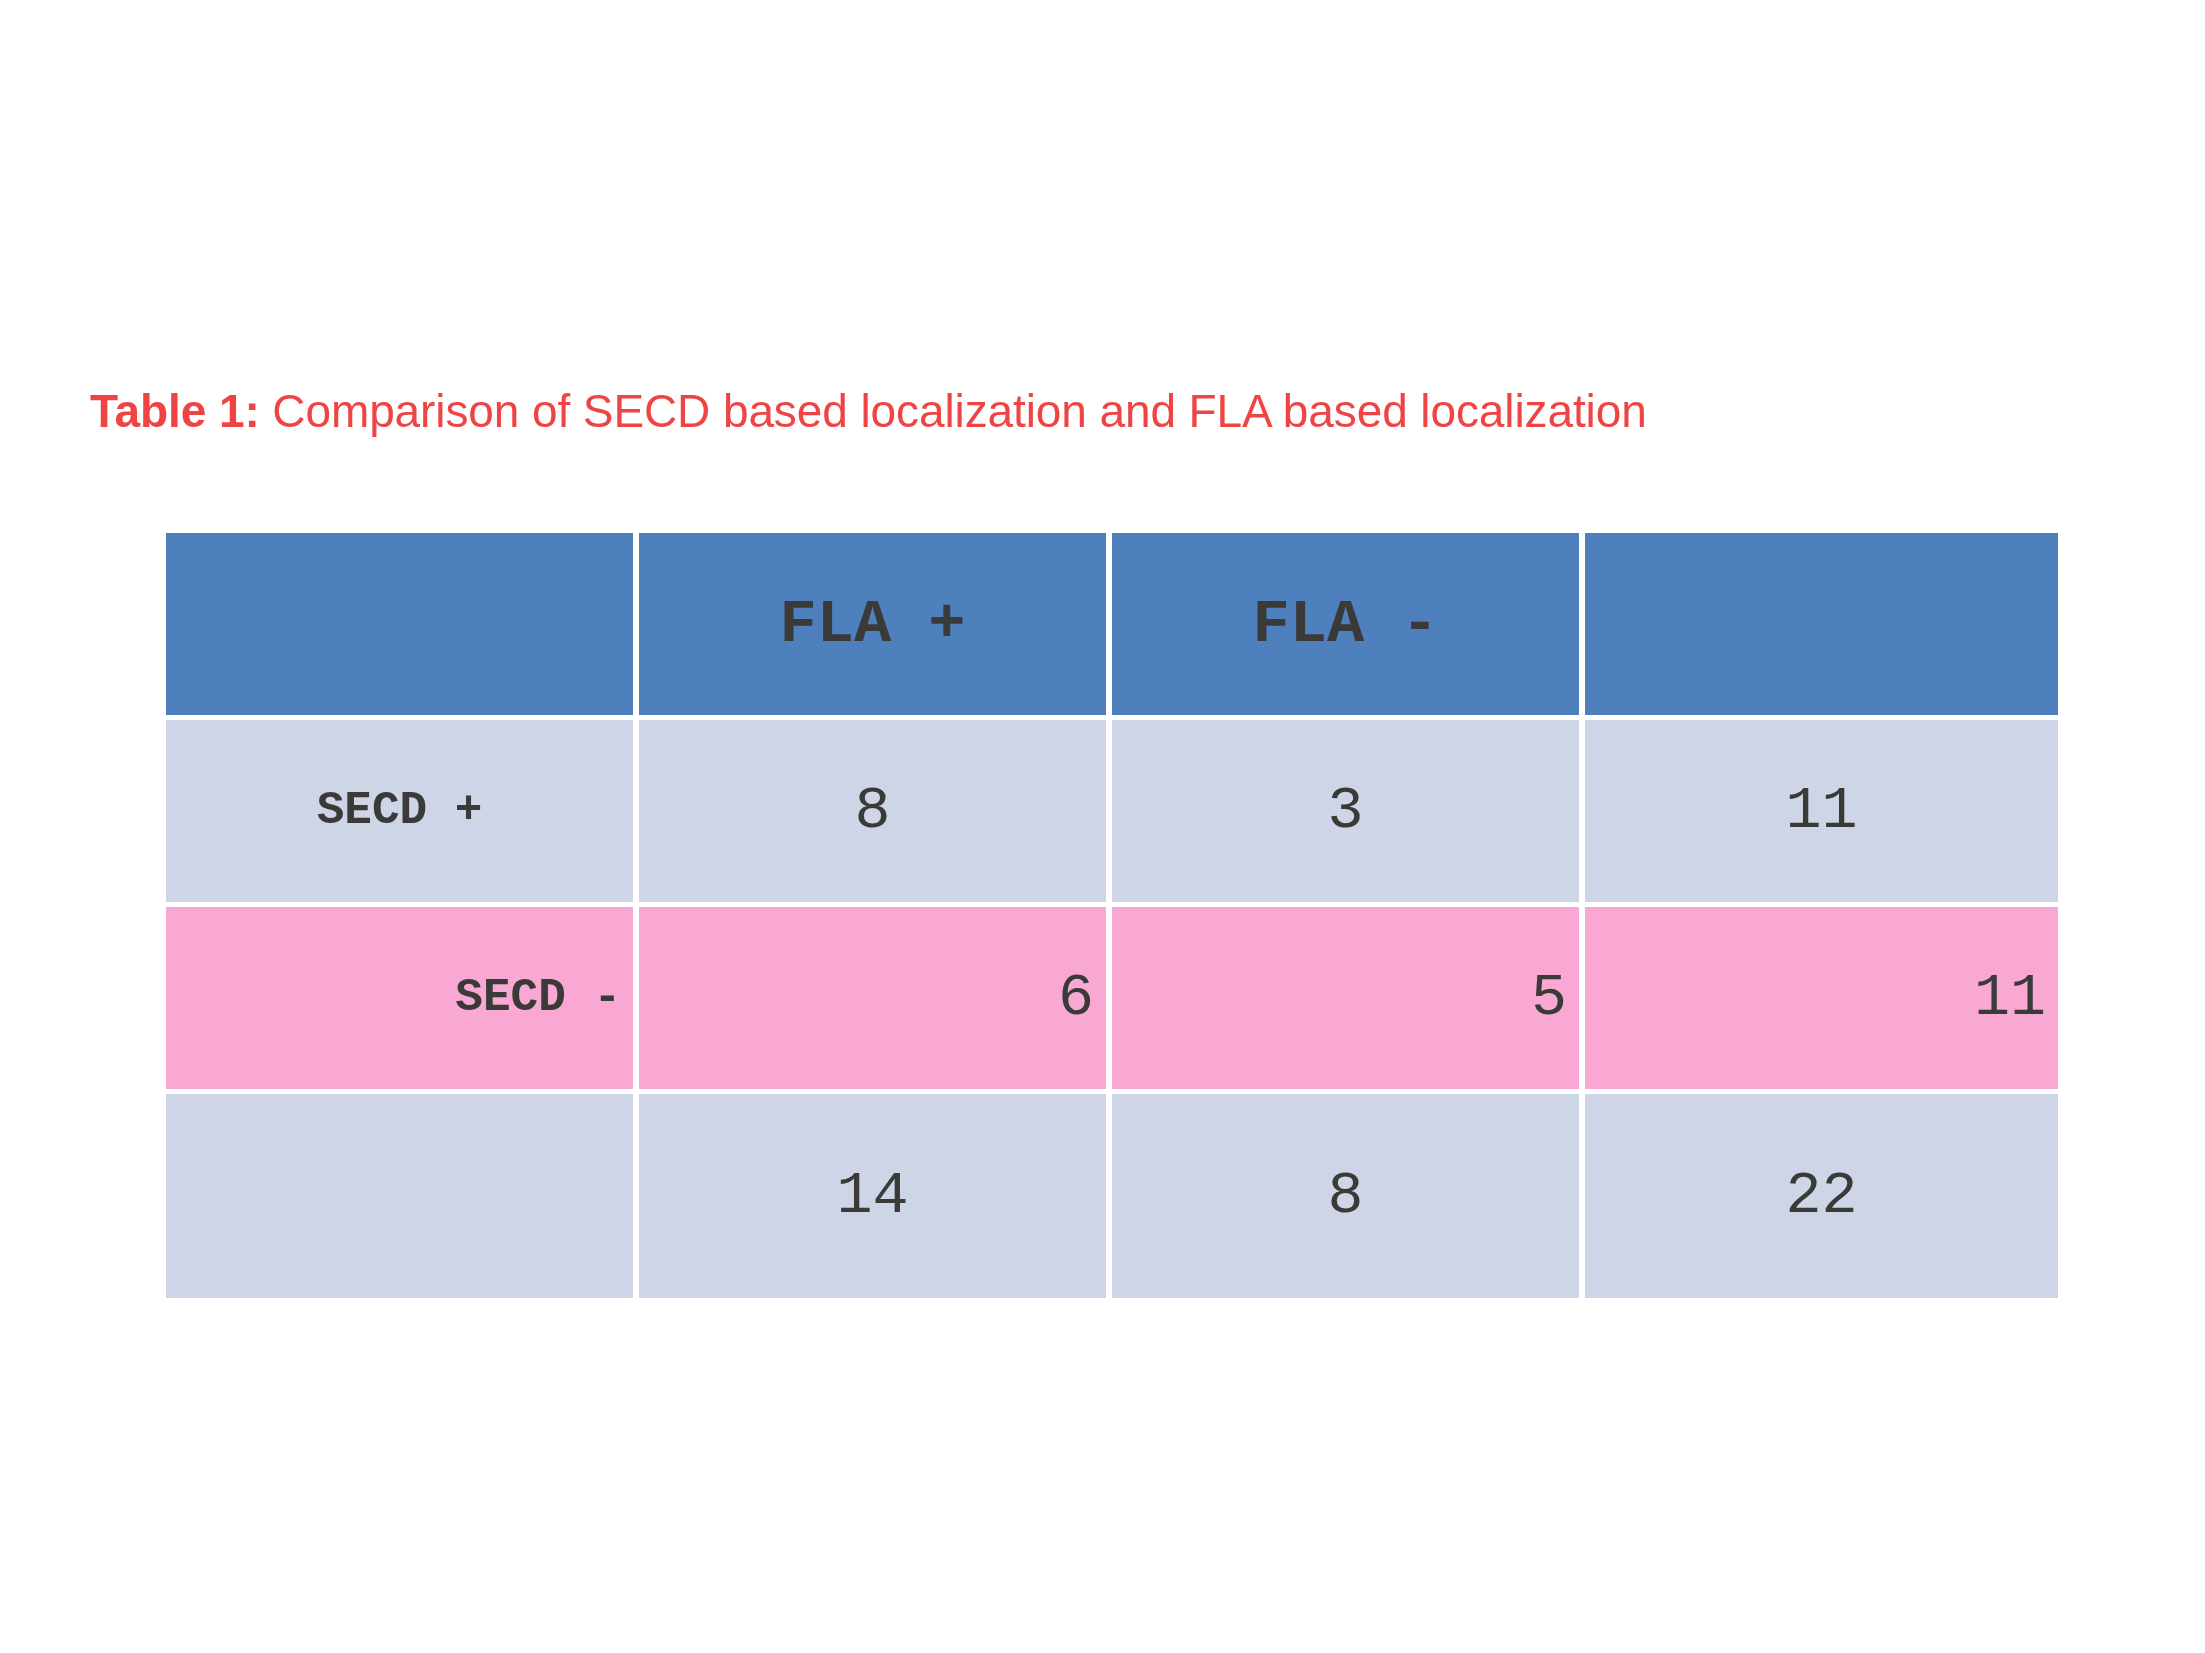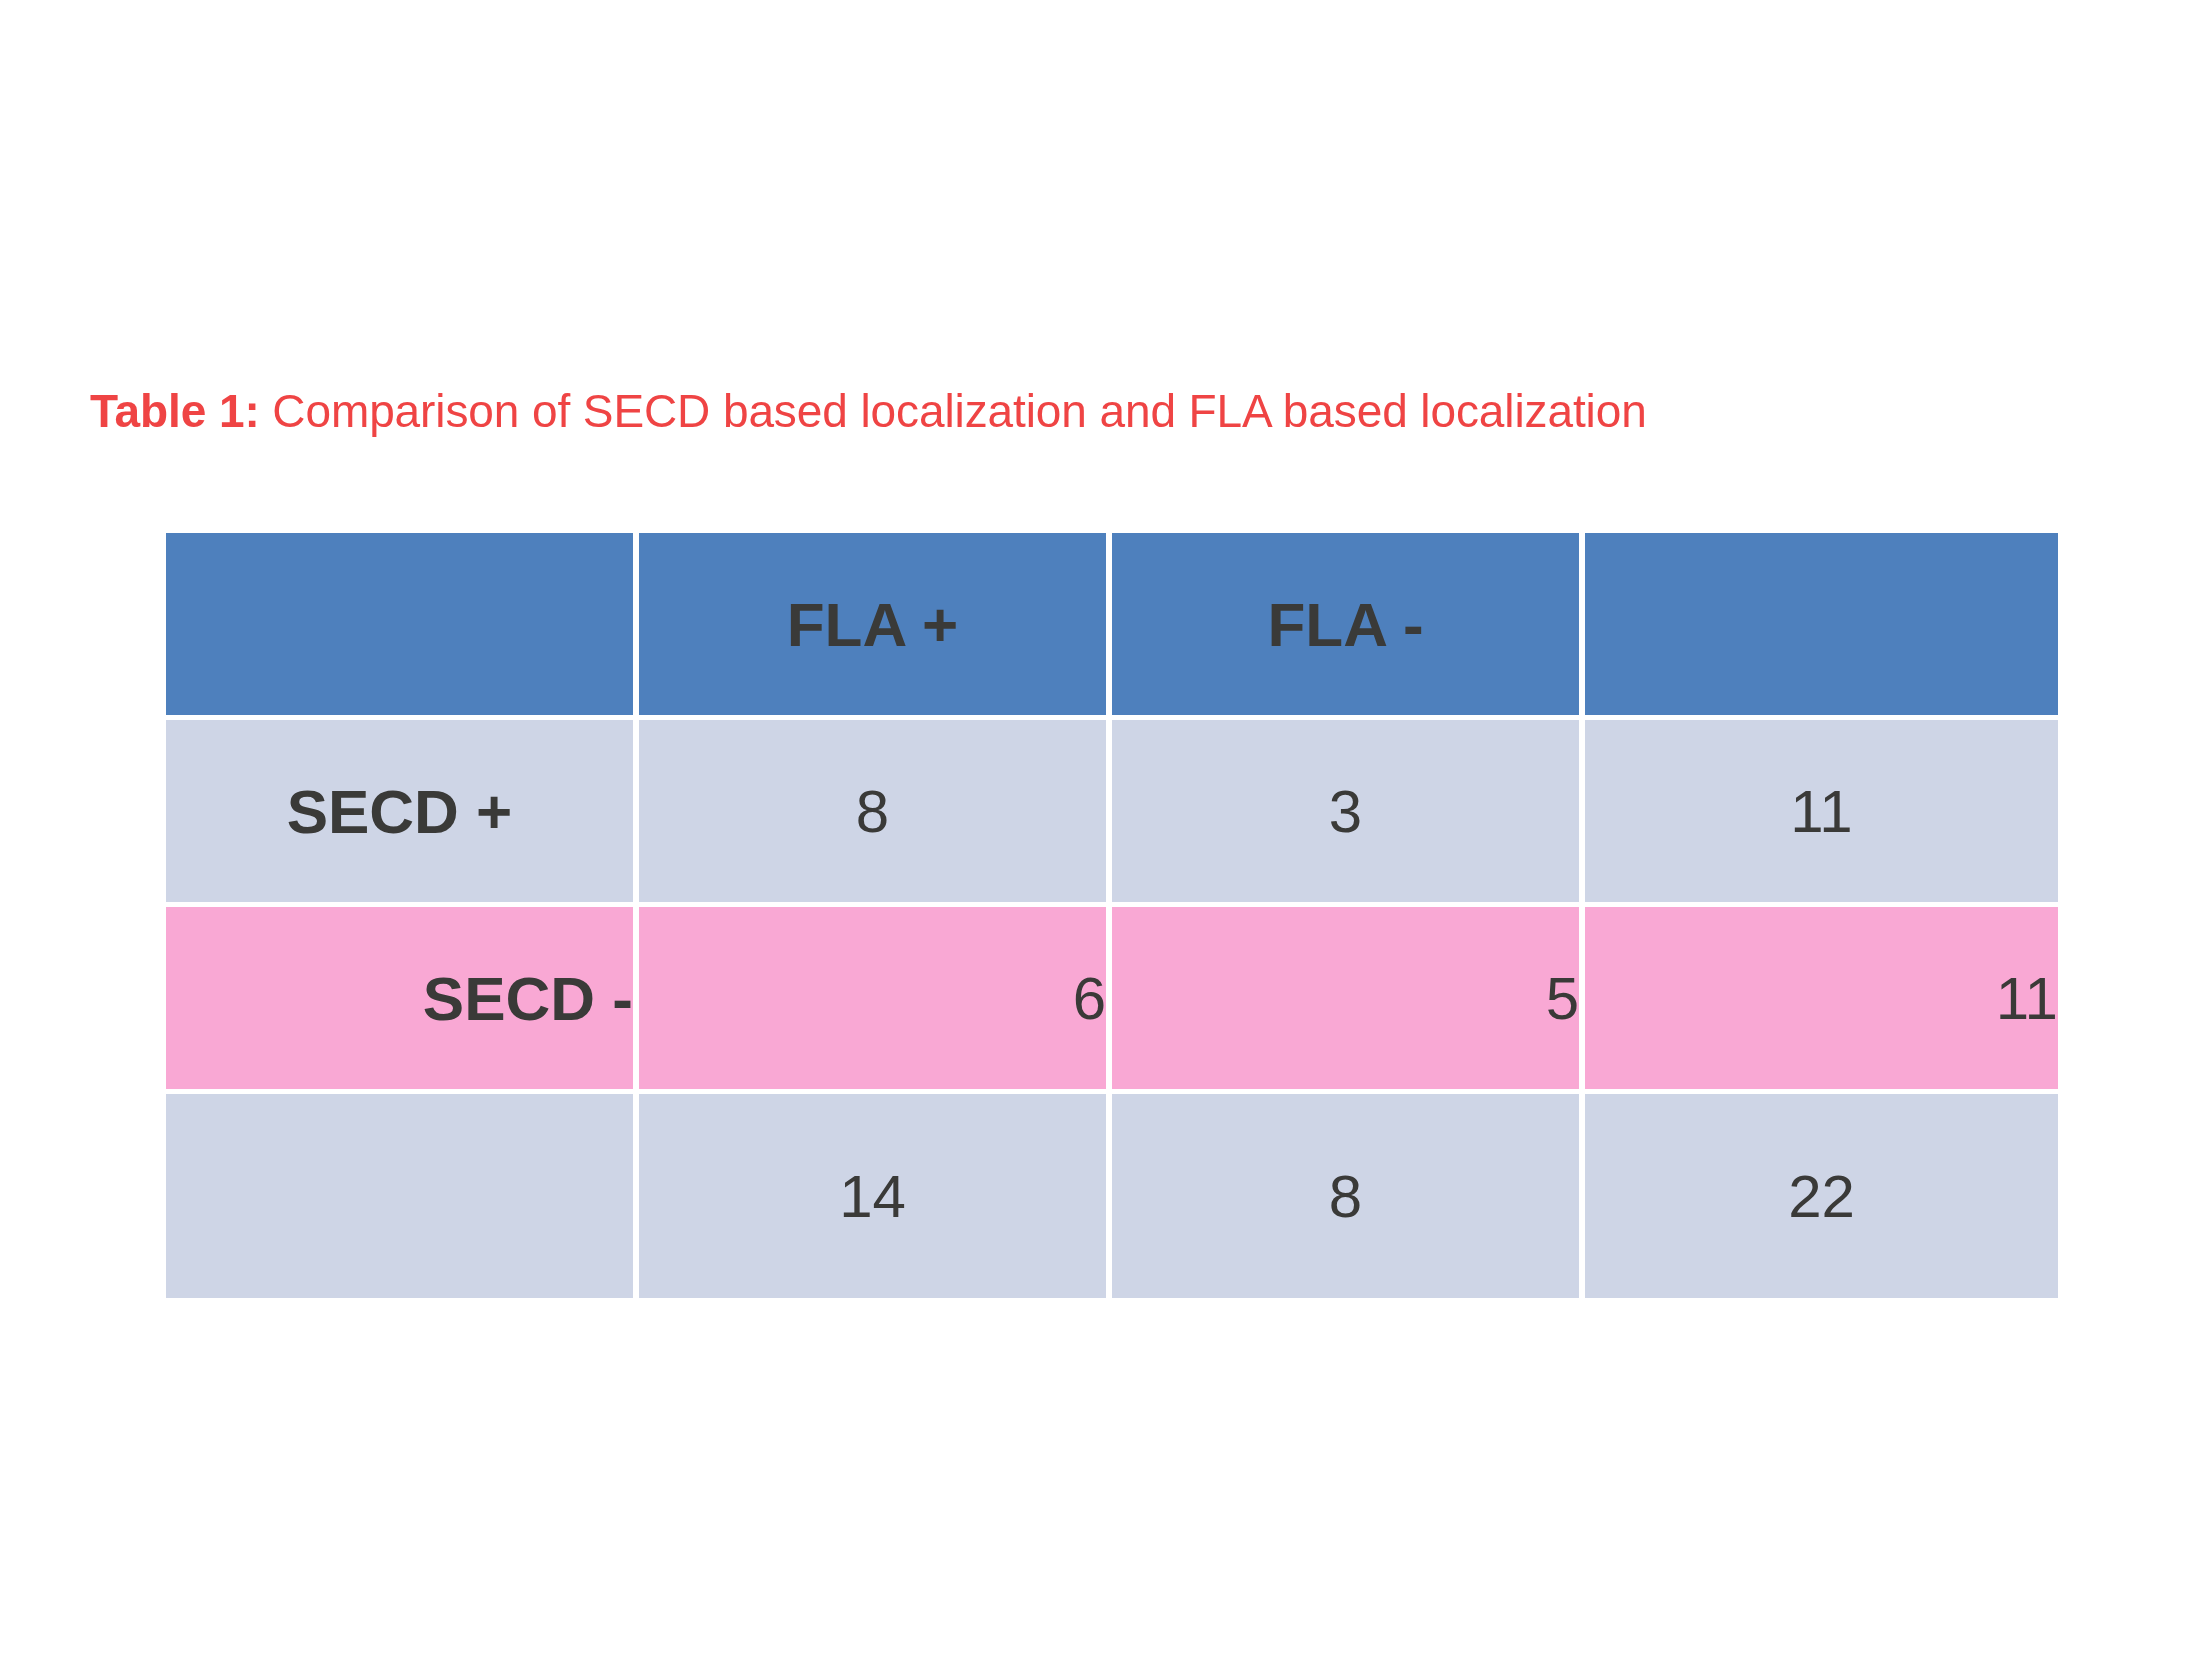--- a/index.html
+++ b/index.html
@@ -50,27 +50,28 @@
     border-collapse: separate;
     border-spacing: 0;
     width: 1891px;
     table-layout: fixed;
   }
   table.data-table col { width: 473px; }
 
   table.data-table th,
   table.data-table td {
     height: 187px;
-    padding: 0;
+    padding: 12px;
     text-align: center;
     vertical-align: middle;
     color: #3a3a38;
     border-right: 6.6px solid #ffffff;
     border-bottom: 5.9px solid #ffffff;
     box-sizing: border-box;
+    font-family: Liberation Mono, monospace;
   }
   table.data-table th:last-child,
   table.data-table td:last-child {
     border-right: none;
   }
   table.data-table tr:last-child td {
     border-bottom: none;
   }
 
   
@@ -80,21 +81,21 @@
     font-weight: bold;
     height: 193px;
   }
   thead th.corner-cell { font-size: 0; }
 
   
   tbody tr.row-dark td { background: #ced5e6; }
   tbody tr.row-light td { background: #f9a8d4; text-align: right; }
 
   tbody td.row-label {
-    font-size: 62px;
+    font-size: 46px;
     font-weight: bold;
   }
   tbody td.value-cell {
     font-size: 60px;
     font-weight: normal;
   }
   tbody tr.totals-row td { height: 204px; }
   tbody td.empty-cell { font-size: 0; }
 </style>
 </head>

